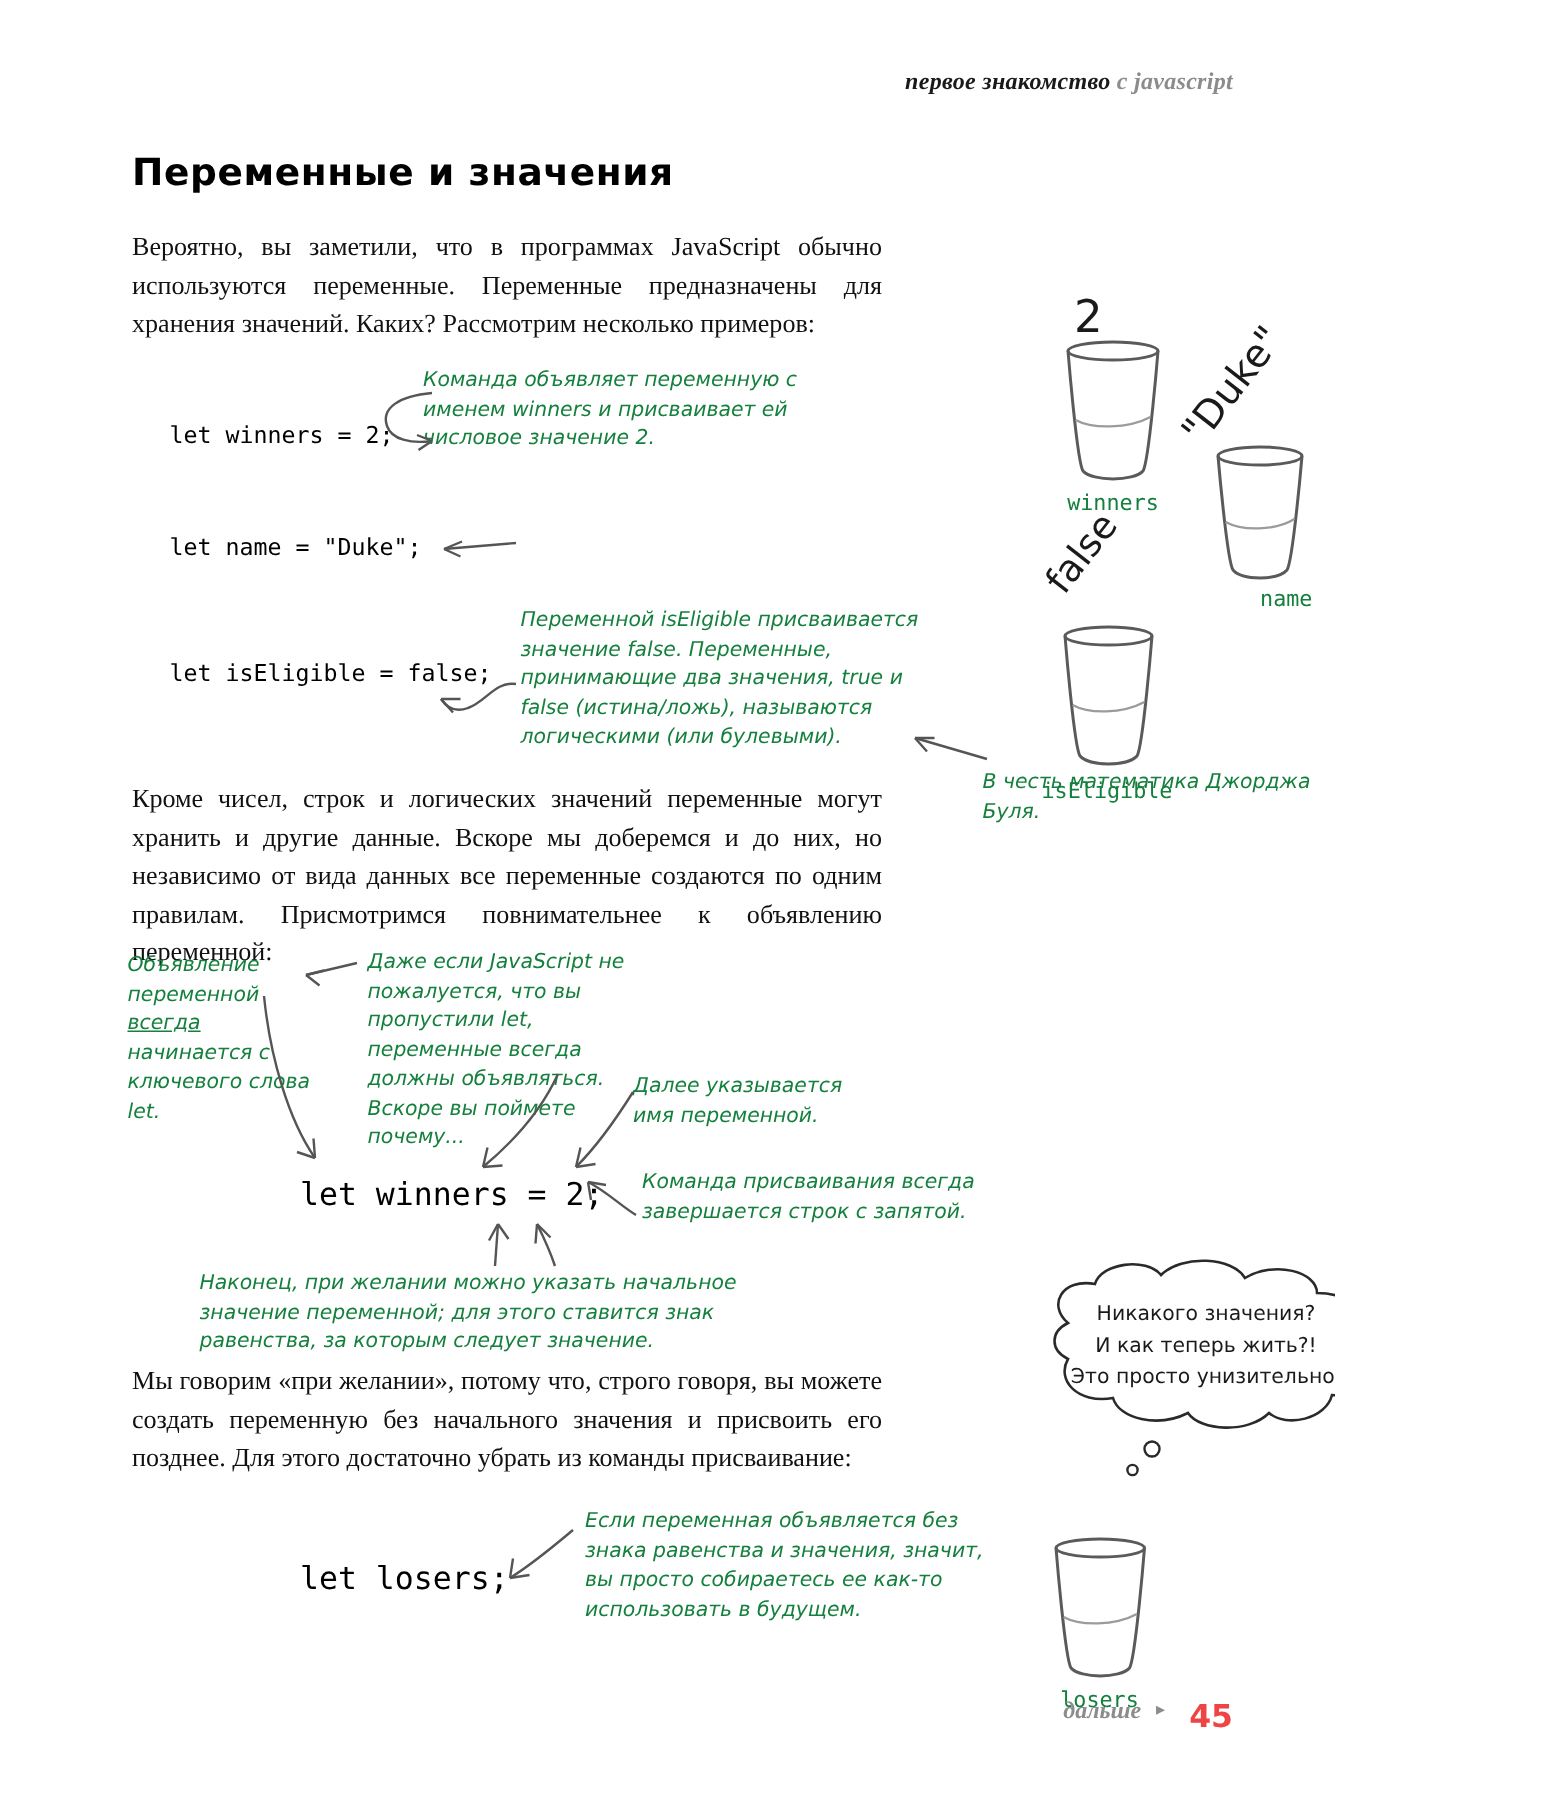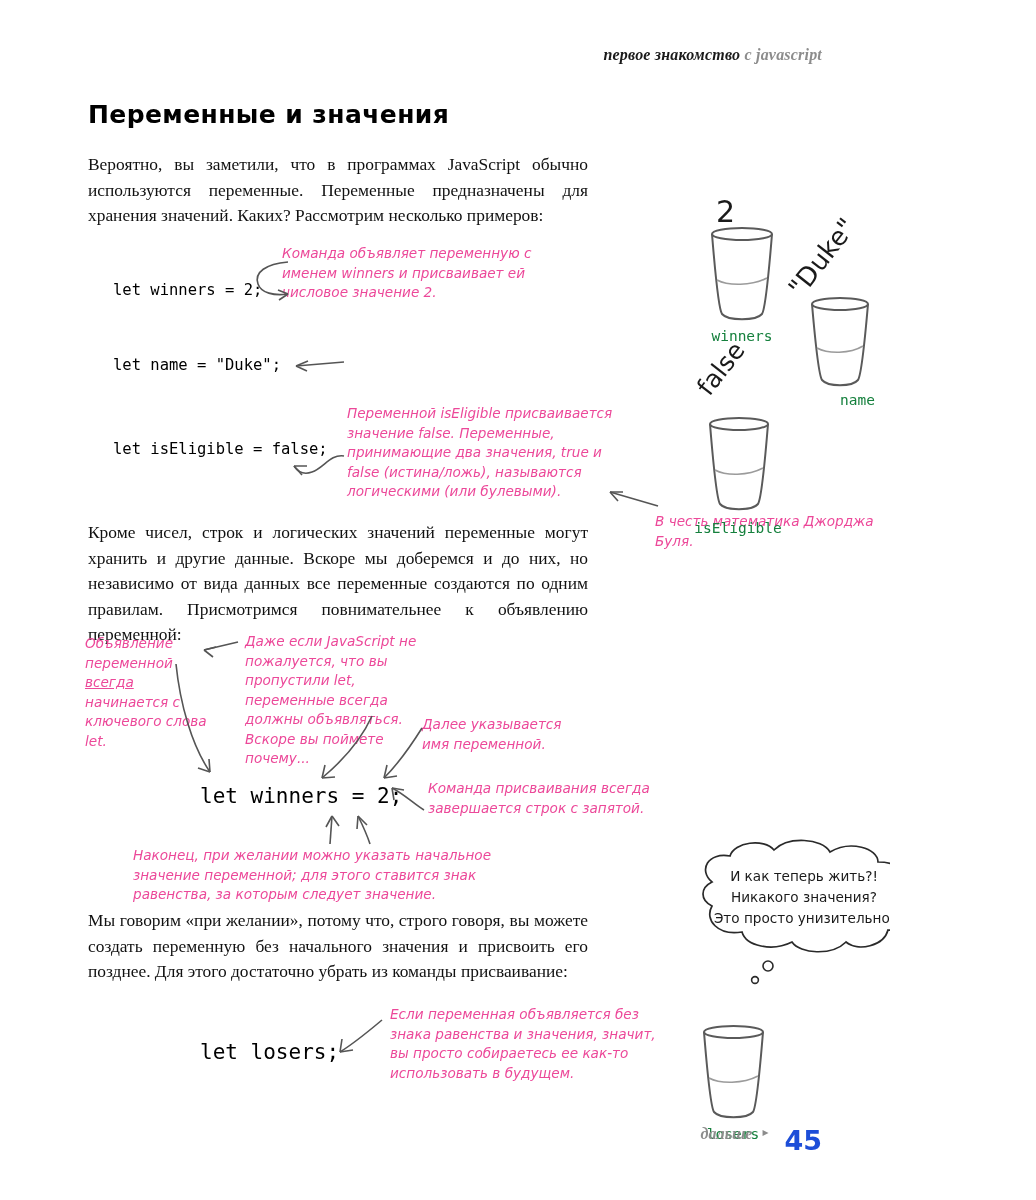--- a/index.html
+++ b/index.html
@@ -81,21 +81,21 @@
   #code-big1 { left: 200px; top: 784px; }
   #code-big2 { left: 200px; top: 1040px; }
 
   
   .hand {
     position: absolute;
     font-family: "DejaVu Sans", sans-serif;
     font-style: italic;
     font-size: 13.6px;
     line-height: 19.5px;
-    color: #ec4899;
+    color: #15803d;
   }
 
   #ann1 { left: 282px; top: 244px; width: 260px; }
   #ann2 { left: 350px; top: 315px; width: 240px; }
   #ann3 { left: 347px; top: 404px; width: 290px; }
   #ann4 { left: 655px; top: 512px; width: 220px; }
   #ann5 { left: 85px; top: 634px; width: 130px; }
   #ann6 { left: 245px; top: 632px; width: 175px; }
   #ann7 { left: 422px; top: 715px; width: 170px; }
   #ann8 { left: 428px; top: 779px; width: 280px; }
@@ -166,22 +166,22 @@
     font-size: 16px;
     color: #8c8c8c;
   }
   .footer .arrow {
     color: #8c8c8c;
     font-size: 12px;
   }
   .footer .pageno {
     font-family: "DejaVu Sans", sans-serif;
     font-weight: bold;
-    font-size: 27px;
-    color: #1d4ed8;
+    font-size: 21px;
+    color: #ef4444;
     margin-left: 6px;
   }
 
   svg { display: block; overflow: visible; }
 </style>
 </head>
 <body>
 
 <div class="page">
 
@@ -306,22 +306,22 @@
                C 178 0, 206 8, 206 22
                C 232 22, 244 40, 232 56
                C 248 68, 238 92, 216 90
                C 212 106, 186 112, 174 102
                C 160 116, 128 114, 120 102
                C 100 112, 74 106, 70 92
                C 46 96, 32 80, 40 66
                C 28 60, 28 48, 40 42 Z" fill="#ffffff" stroke="#2a2a2a" stroke-width="1.7"></path>
     </svg>
     <div class="bubble-text">
+      <div>Никакого значения?</div>
       <div>И как теперь жить?!</div>
-      <div>Никакого значения?</div>
       <div>Это просто унизительно.</div>
     </div>
   </div>
   <svg style="position:absolute; left:746px; top:960px;" width="40" height="36">
     <circle cx="22" cy="6" r="5" fill="none" stroke="#2a2a2a" stroke-width="1.6"></circle>
     <circle cx="9" cy="20" r="3.4" fill="none" stroke="#2a2a2a" stroke-width="1.6"></circle>
   </svg>
 
   <div class="code-big" id="code-big2">let losers;</div>
 

